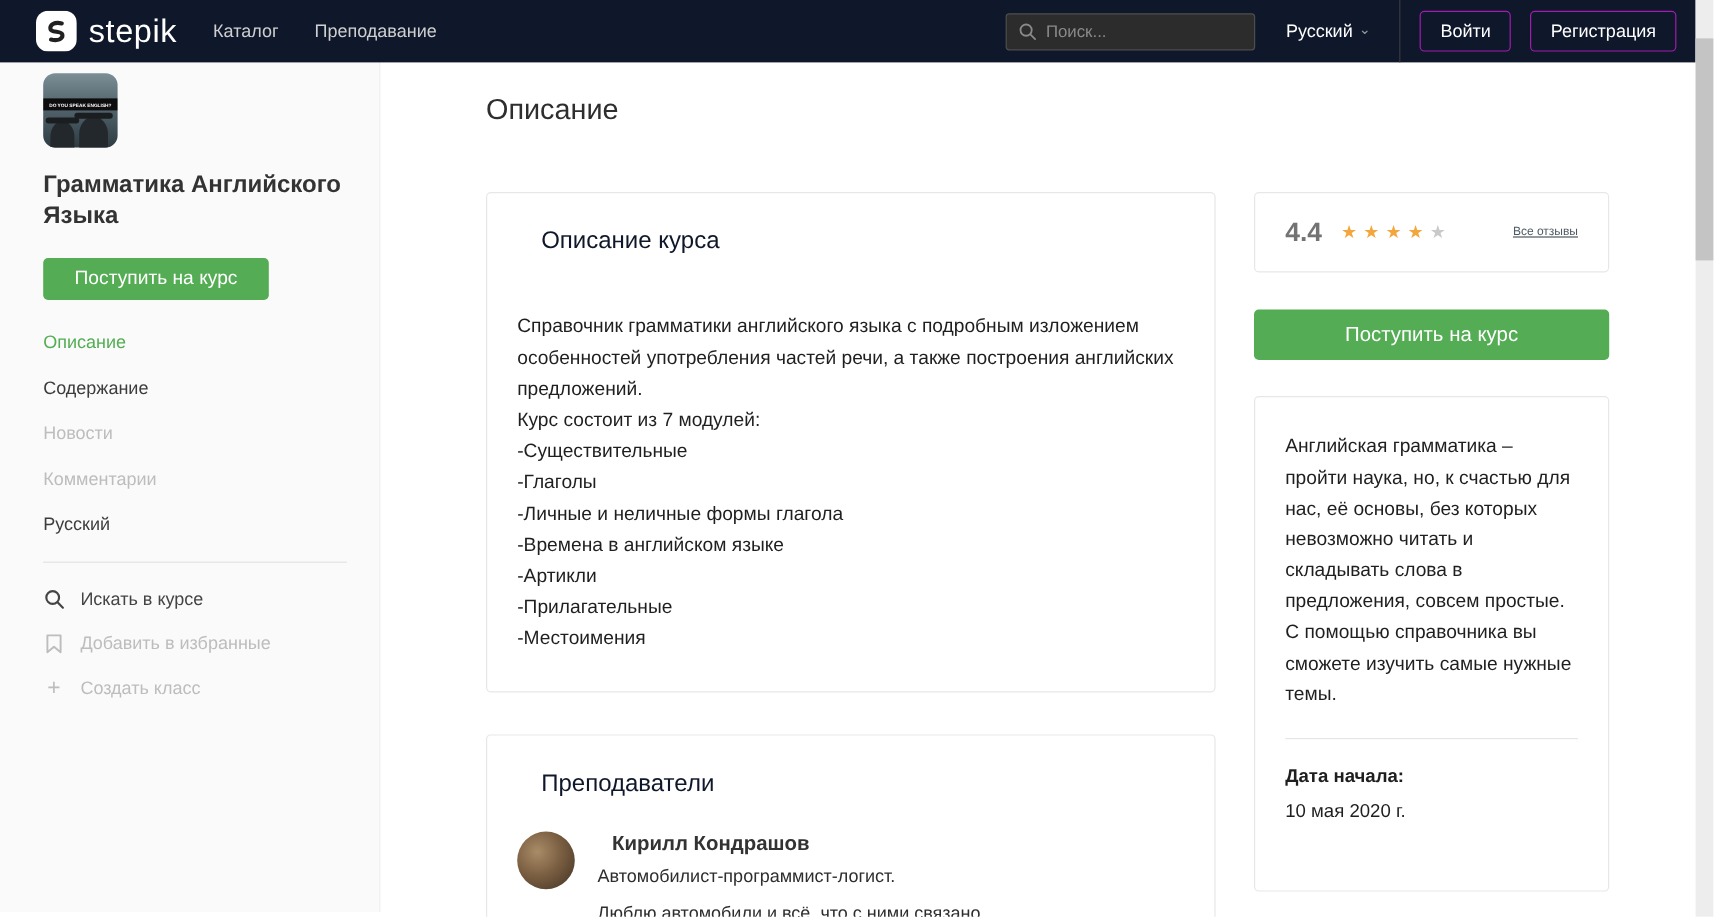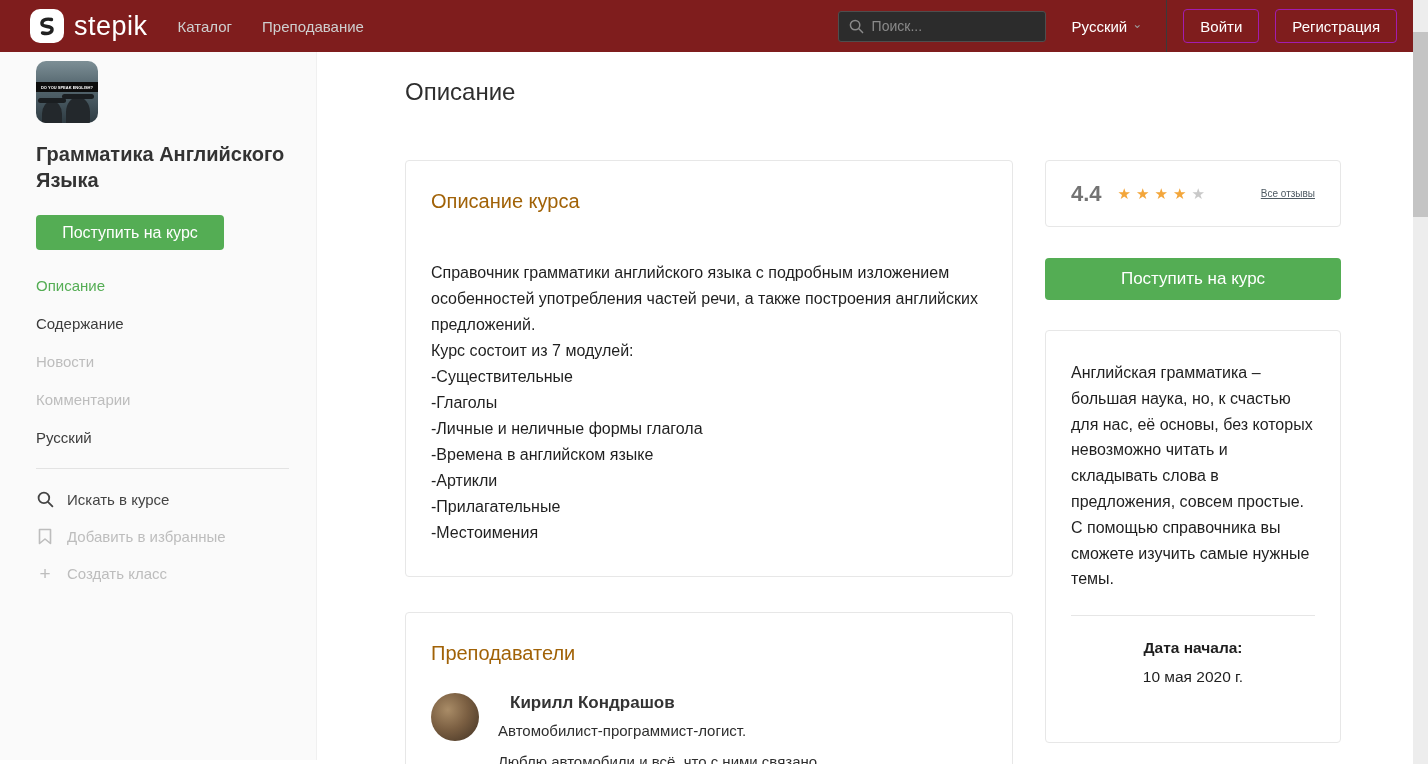--- a/index.html
+++ b/index.html
@@ -5,21 +5,21 @@
   * { margin:0; padding:0; box-sizing:border-box; }
   html,body { width:1428px; height:764px; overflow:hidden; }
   body {
     font-family:"Liberation Sans","DejaVu Sans",sans-serif;
     background:#ffffff; color:#1f1f1f; position:relative;
   }
 
   
   .navbar {
     position:absolute; top:0; left:0; width:1413px; height:52px;
-    background:#7f1d1d; display:flex; align-items:center;
+    background:#0f172a; display:flex; align-items:center;
     padding:0 16px 0 30px; z-index:5;
   }
   .logo { display:flex; align-items:center; gap:10px; cursor:pointer; }
   .logo-text { color:#fff; font-size:27px; font-weight:400; letter-spacing:.5px; }
   .nav-link { color:#cfcfcf; font-size:15px; margin-left:30px; cursor:pointer; }
   .nav-search {
     margin-left:auto; width:208px; height:31px; background:#2c2c2c;
     border:1px solid #4e4e4e; border-radius:3px;
     display:flex; align-items:center; padding:0 10px; gap:8px;
   }
@@ -86,21 +86,21 @@
   .side-action .ic { width:18px; display:flex; justify-content:center; }
   .plus-glyph { font-size:19px; font-weight:400; line-height:14px; }
 
   
   .main { position:absolute; left:405px; top:52px; width:608px; }
   .page-title { margin-top:26px; font-size:24px; font-weight:500; color:#2e2e2e; }
   .card {
     background:#fff; border:1px solid #e7e7e7; border-radius:4px;
     padding:29px 25px 30px 25px;
   }
-  .card h2 { font-size:20px; font-weight:500; color:#a16207; }
+  .card h2 { font-size:20px; font-weight:500; color:#0f172a;margin-left:20px; }
   .desc-card { margin-top:54px; }
   .desc-body { margin-top:47px; font-size:16px; line-height:26px; color:#1f1f1f; white-space:pre-line; }
   .teachers-card { margin-top:35px; height:300px; }
   .teacher { display:flex; margin-top:28px; gap:19px; }
   .avatar {
     width:48px; height:48px; border-radius:50%; flex:none;
     background:radial-gradient(circle at 35% 35%, #a98c67 0%, #7b5f42 45%, #3f3022 100%);
   }
   .teacher-name { font-size:17px; font-weight:700; color:#333;margin-left:12px; }
   .teacher-role { margin-top:9px; font-size:15px; color:#2e2e2e; }
@@ -117,21 +117,21 @@
   .star::before { content:"★"; font-size:15px; color:#f3a63b; }
   .star.empty::before { color:#c9c9c9; }
   .reviews-link { margin-left:auto; font-size:10px; color:#4e5a63; text-decoration:underline; cursor:pointer; }
   .enroll-main {
     margin-top:31px; width:296px; height:42px; background:#54ad54; border:none;
     border-radius:4px; color:#fff; font-size:17px; font-family:inherit; cursor:pointer;
   }
   .info-card { margin-top:30px; padding:29px 25px 40px 25px; }
   .about-text { font-size:16px; line-height:25.8px; color:#1f1f1f; }
   .info-divider { border:none; border-top:1px solid #e6e6e6; margin:23px 0; }
-  .fact { margin-bottom:16px;text-align:center; }
+  .fact { margin-bottom:16px; }
   .fact .label { font-size:15.5px; font-weight:700; color:#1f1f1f; margin-bottom:11px; }
   .fact .value { font-size:15.5px; color:#1f1f1f; }
 </style>
 </head>
 <body>
 
 <header class="navbar">
   <div class="logo">
     <span style="display:flex;">
       <svg width="34" height="34" viewBox="0 0 34 34">
@@ -255,21 +255,21 @@
       <span class="star"></span>
       <span class="star"></span>
       <span class="star empty"></span>
     </span>
     <a class="reviews-link">Все отзывы</a>
   </div>
 
   <button class="enroll-main">Поступить на курс</button>
 
   <section class="card info-card">
-    <div class="about-text">Английская грамматика – большая наука, но, к счастью для нас, её основы, без которых невозможно читать и складывать слова в предложения, совсем простые. С помощью справочника вы сможете изучить самые нужные темы.</div>
+    <div class="about-text">Английская грамматика – пройти наука, но, к счастью для нас, её основы, без которых невозможно читать и складывать слова в предложения, совсем простые. С помощью справочника вы сможете изучить самые нужные темы.</div>
     <hr class="info-divider">
     <div class="fact">
       <div class="label">Дата начала:</div>
       <div class="value">10 мая 2020 г.</div>
     </div>
 
   </section>
 </aside>
 
 </body></html>

